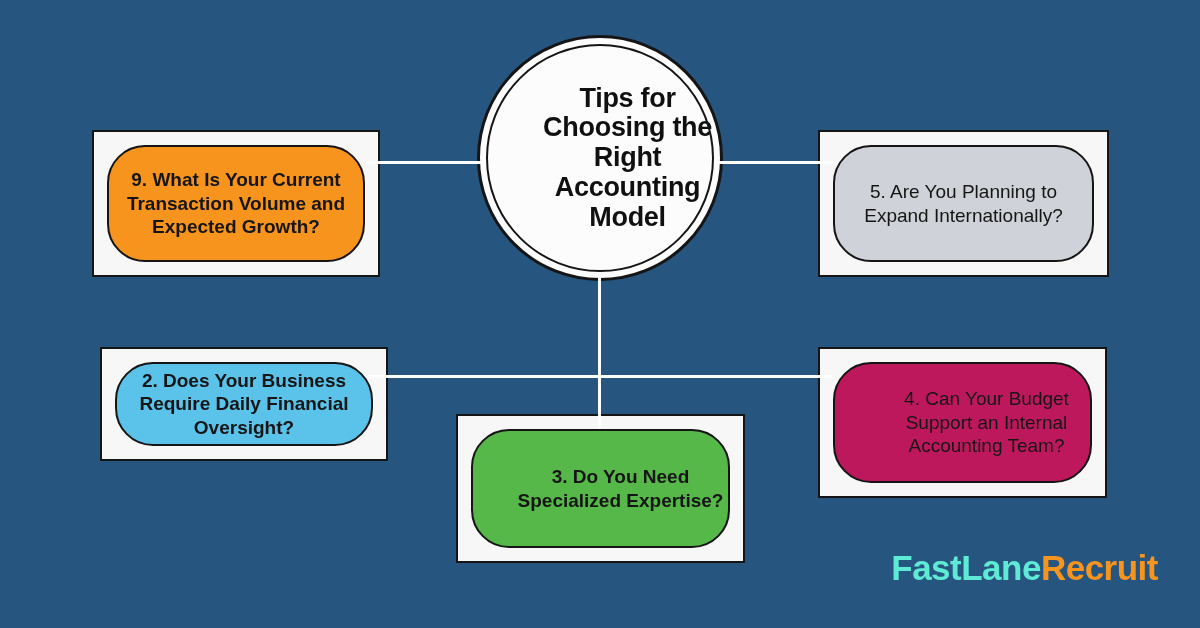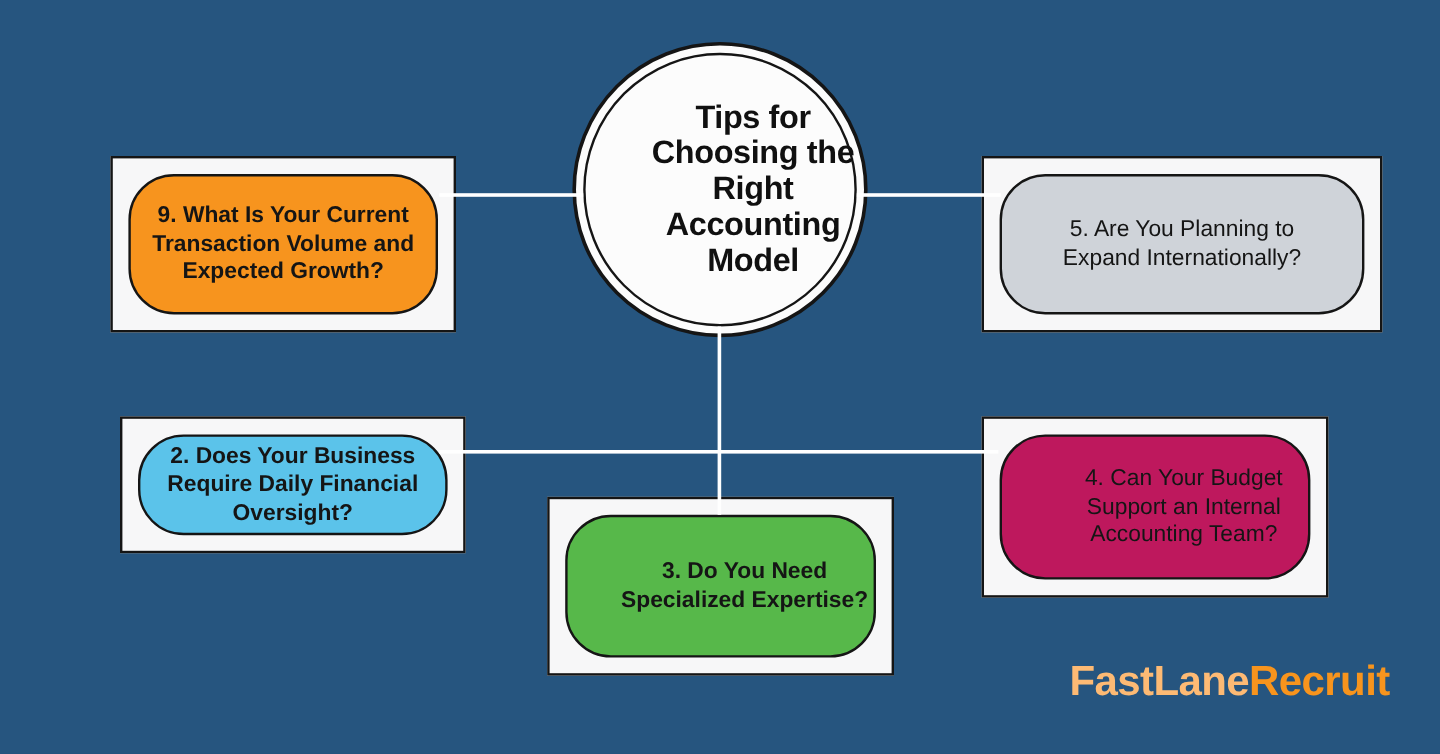--- a/index.html
+++ b/index.html
@@ -29,21 +29,21 @@
     justify-content:center;
     text-align:center;
     color:#151515;
     font-size:19px;
     line-height:1.24;
     font-weight:700;
     white-space:pre-line;
   }
   .pill--medium{font-weight:400;}
   .frame--n1{left:92px;top:130px;width:288px;height:147px;}
-  .frame--n5{left:818px;top:130px;width:334px;height:147px;}
+  .frame--n5{left:818px;top:130px;width:291px;height:147px;}
   .frame--n2{left:100px;top:347px;width:288px;height:114px;}
   .frame--n4{left:818px;top:347px;width:289px;height:151px;}
   .frame--n3{left:456px;top:414px;width:289px;height:149px;}
 
   
   .circle{
     position:absolute;
     left:477px;top:35px;width:246px;height:246px;
     border-radius:50%;
     background:#FCFCFC;
@@ -82,21 +82,21 @@
   
   .logo{
     position:absolute;
     right:42px;top:548px;
     font-size:35px;
     font-weight:700;
     letter-spacing:-0.5px;
     z-index:4;
     white-space:nowrap;
   }
-  .logo .p1{color:#fdba74;}
+  .logo .p1{color:#5eead4;}
   .logo .p2{color:#F7941D;}
 </style>
 </head>
 <body>
 
 <div class="stage">
 
   <div class="line line--h line--left"></div>
   <div class="line line--h line--right"></div>
   <div class="line line--h line--mid"></div>

